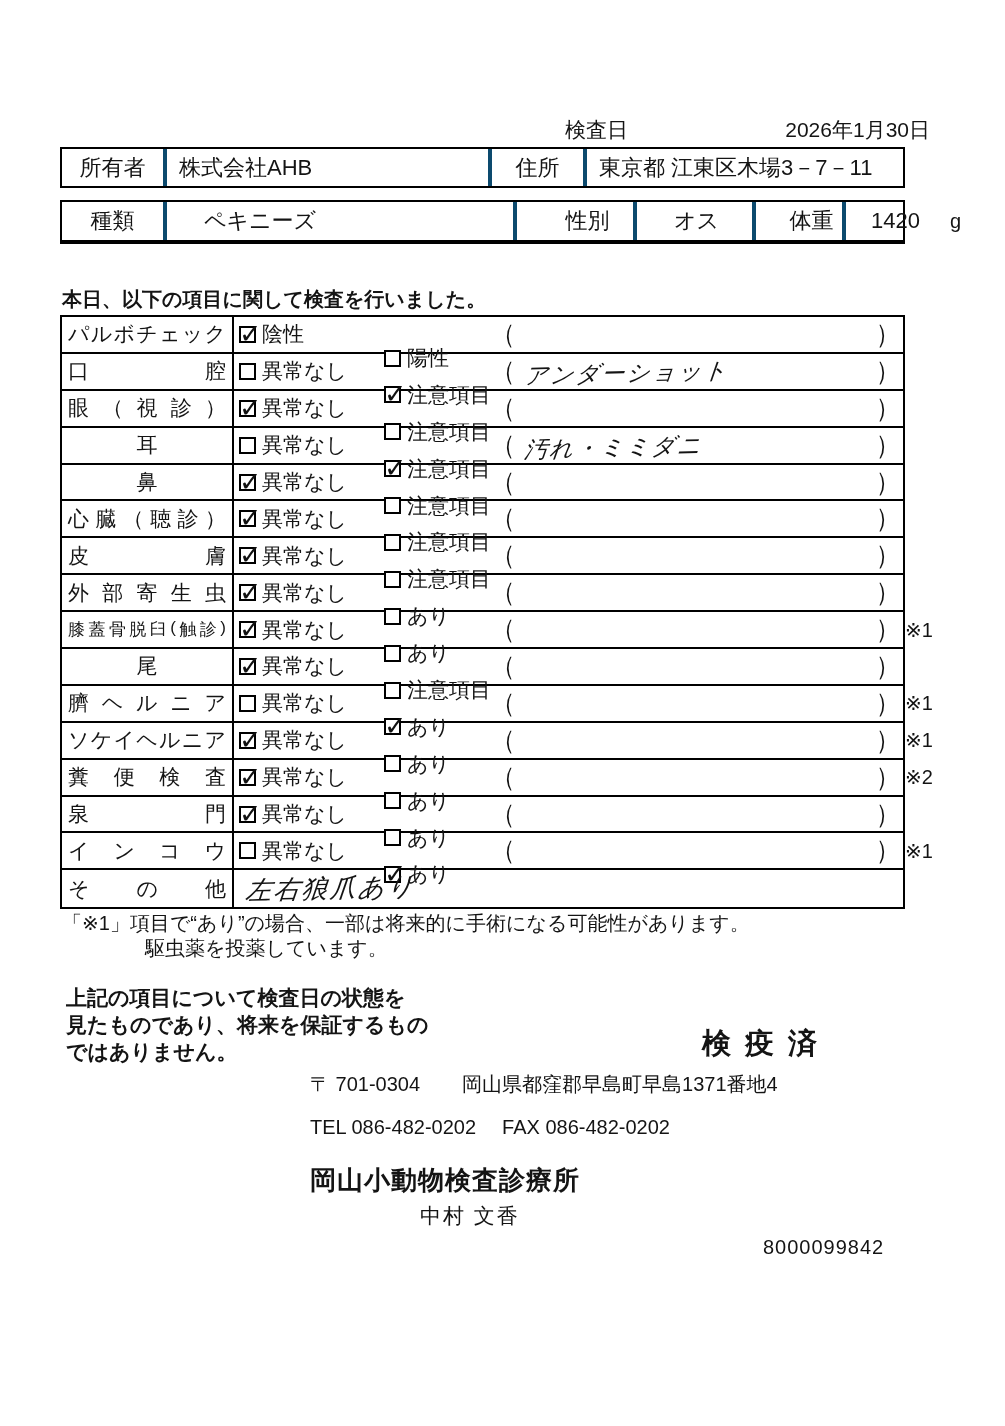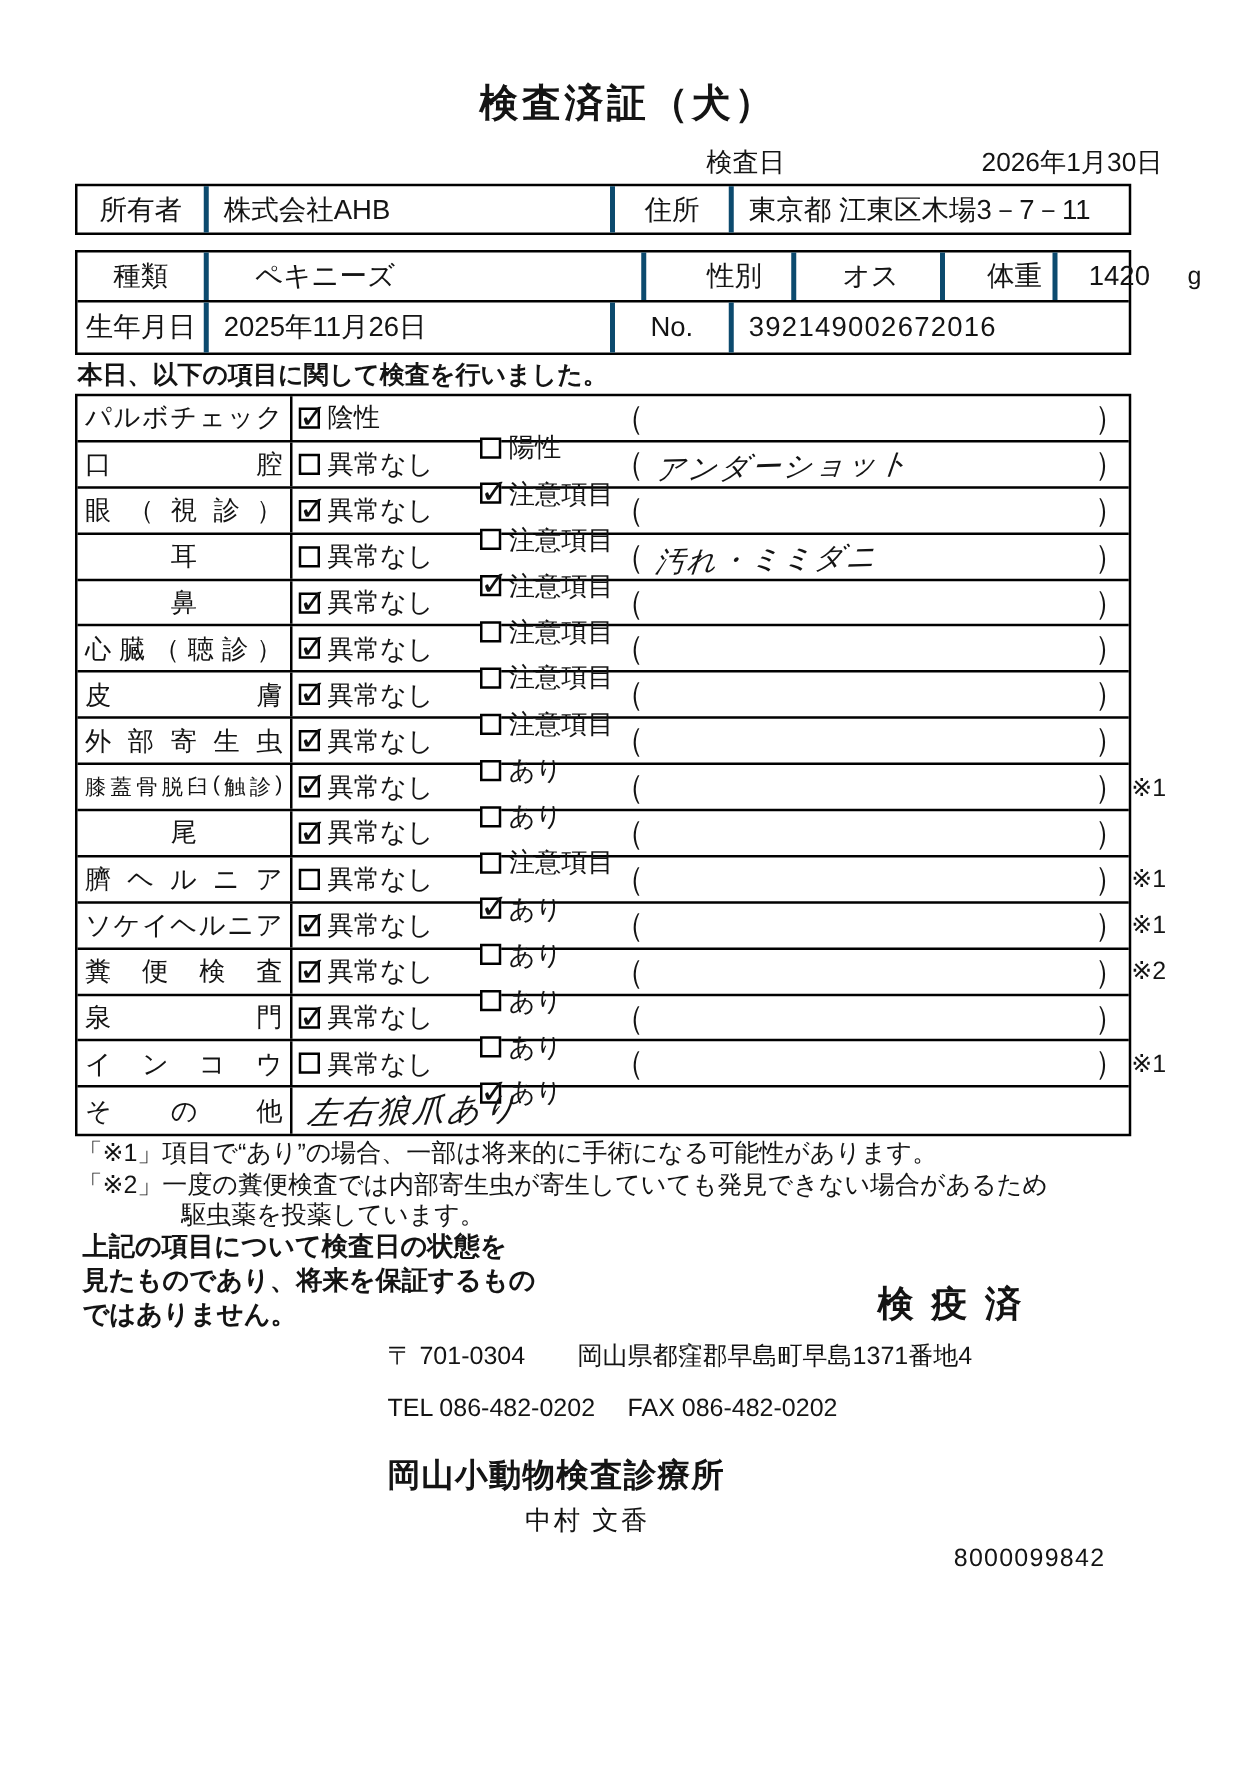--- a/index.html
+++ b/index.html
@@ -110,21 +110,20 @@
   .tel-line  { position: absolute; top: 1116px; left: 310px; font-size: 20px; display: flex; gap: 26px; }
   .clinic    { position: absolute; top: 1163px; left: 310px; font-size: 26px; font-weight: 600; letter-spacing: 1px; }
   .examiner  { position: absolute; top: 1202px; left: 420px; font-size: 21px; letter-spacing: 2px; }
   .serial    { position: absolute; top: 1236px; left: 763px; font-size: 20px; letter-spacing: 1px; }
 </style>
 </head>
 <body>
 
 <div class="page">
 
-  <h1 class="title">検査済証（犬）</h1>
 
   <div class="date-line">
     <span>検査日</span>
     <span>2026年1月30日</span>
   </div>
 
   <div class="tbl owner-table">
     <div class="cell c-label w105">所有者</div>
     <div class="cell c-value w325">株式会社AHB</div>
     <div class="cell c-label w95">住所</div>
@@ -136,26 +135,20 @@
       <div class="cell c-label w105">種類</div>
       <div class="cell c-value w325">ペキニーズ</div>
       <div class="cell c-label w95">性別</div>
       <div class="cell c-value w90">オス</div>
       <div class="cell c-label w65">体重</div>
       <div class="cell weight grow">
         <span>1420</span>
         <span class="unit">g</span>
       </div>
     </div>
-    <div class="trow">
-      <div class="cell c-label w105">生年月日</div>
-      <div class="cell c-value w325">2025年11月26日</div>
-      <div class="cell c-label w95">No.</div>
-      <div class="cell c-value grow idnum">392149002672016</div>
-    </div>
   </div>
 
   <p class="statement">本日、以下の項目に関して検査を行いました。</p>
 
   <div class="insp-table">
   <div class="insp-row">
     <div class="cell-item">
       <div class="item-text">
             <span>パ</span>
             <span>ル</span>
@@ -616,21 +609,20 @@
     <div class="cell-rest">
 
       <div class="freeform hw">左右狼爪あり</div>
     </div>
     <div class="cell-note"></div>
   </div>
 </div>
 
   <div class="notes">
     <div>「※1」項目で“あり”の場合、一部は将来的に手術になる可能性があります。</div>
-    <div>「※2」一度の糞便検査では内部寄生虫が寄生していても発見できない場合があるため</div>
     <div class="indent">駆虫薬を投薬しています。</div>
   </div>
 
   <div class="disclaimer">
     <div>上記の項目について検査日の状態を</div>
     <div>見たものであり、将来を保証するもの</div>
     <div>ではありません。</div>
   </div>
 
   <div class="stamp">検疫済</div>

